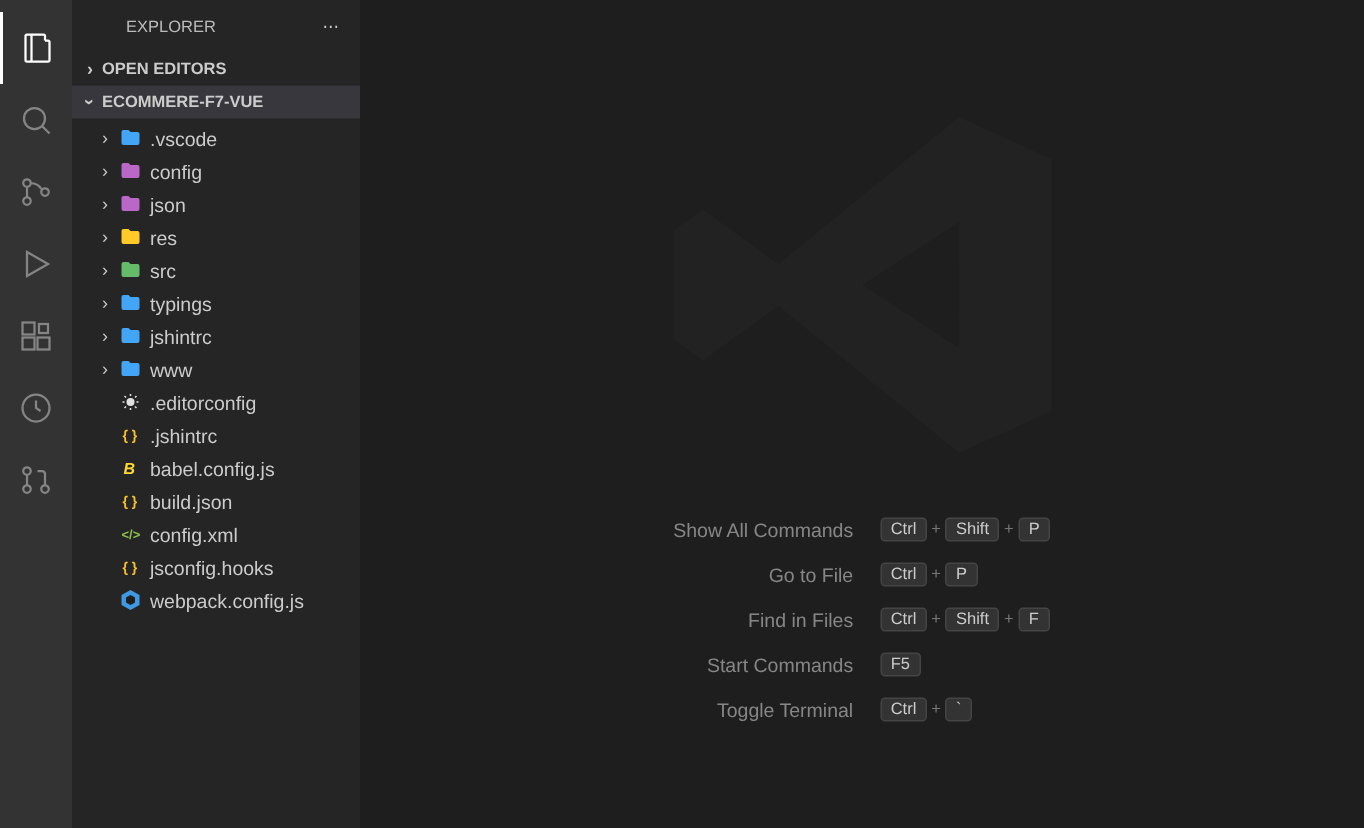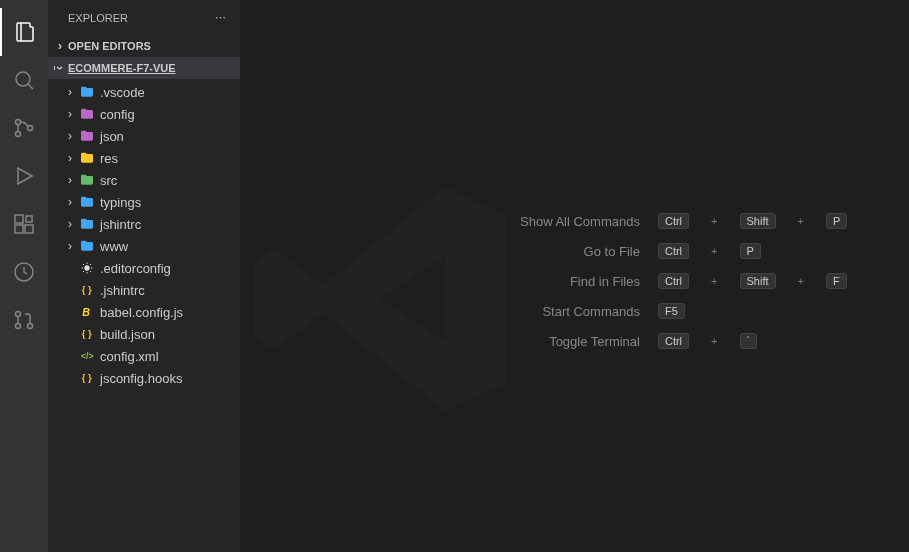--- a/index.html
+++ b/index.html
@@ -4,42 +4,42 @@
   <style>
     * { margin: 0; padding: 0; box-sizing: border-box; }
     body { font-family: "Segoe UI", sans-serif; background: #1e1e1e; color: #ccc; width: 909px; height: 552px; overflow: hidden; display: flex; }
 
     .activity-bar { width: 48px; background: #333333; display: flex; flex-direction: column; align-items: center; padding-top: 8px; }
     .activity-item { width: 48px; height: 48px; display: flex; align-items: center; justify-content: center; cursor: pointer; color: #858585; }
     .activity-item.active { color: #fff; border-left: 2px solid #fff; }
     .activity-item svg { width: 24px; height: 24px; }
 
     .sidebar { width: 192px; background: #252526; display: flex; flex-direction: column; }
-    .sidebar-header { height: 35px; display: flex; align-items: center; padding: 0 12px 0 20px; font-size: 11px; color: #bbb; justify-content: space-between; }
+    .sidebar-header { height: 35px; display: flex; align-items: center; padding: 0 12px 0 36px; font-size: 11px; color: #bbb; justify-content: space-between; }
     .sidebar-header .dots { color: #ccc; letter-spacing: 2px; }
 
     .section-header { height: 22px; display: flex; align-items: center; padding-left: 4px; font-size: 11px; font-weight: 700; color: #ccc; cursor: pointer; }
-    .section-header.active { background: #37373d; text-decoration: underline; }
+    .section-header.active { background: #37373d; }
     .section-header .chev { width: 16px; display: flex; justify-content: center; align-items: center; font-size: 12px; }
 
     .tree { flex: 1; overflow: auto; padding-top: 2px; }
     .tree-item { height: 22px; display: flex; align-items: center; font-size: 13px; color: #ccc; cursor: pointer; padding-left: 14px; }
     .tree-item .chev { width: 16px; display: flex; justify-content: center; color: #ccc; font-size: 12px; }
     .tree-item .chev.none { visibility: hidden; }
     .tree-item .icon { width: 18px; display: flex; justify-content: center; align-items: center; margin-right: 4px; }
     .tree-item .icon svg { width: 16px; height: 16px; }
     .tree-item .label { white-space: nowrap; }
 
-    .editor { flex: 1; background: #1e1e1e; position: relative; display: flex; flex-direction: row; align-items: center; justify-content: flex-start; }
+    .editor { flex: 1; background: #1e1e1e; position: relative; display: flex; flex-direction: column; align-items: center; justify-content: flex-start; }
     .watermark { margin-top: 50px; opacity: 1; }
     .watermark svg { width: 280px; height: 280px; }
 
     .commands { margin-top: 10px; display: grid; grid-template-columns: auto auto; column-gap: 18px; row-gap: 14px; font-size: 13px; color: #6f6f6f; align-items: center; }
     .cmd-label { text-align: right; color:rgba(204,204,204,0.6); }
-    .cmd-keys { display: flex; gap: 22px; align-items: center; }
+    .cmd-keys { display: flex; gap: 3px; align-items: center; }
     .key { background: #333; border: 1px solid #444; border-radius: 3px; padding: 1px 6px; font-size: 11px; color: #ccc; }
     .plus { color: #777; font-size: 11px; }
   </style>
 </head>
 <body>
 
 <div class="activity-bar">
   <div class="activity-item active">
     <svg viewBox="0 0 24 24" fill="none" stroke="currentColor" stroke-width="1.5">
         <path d="M8 3H5a1 1 0 0 0-1 1v16a1 1 0 0 0 1 1h3M8 3h8a1 1 0 0 1 1 1v3M8 3v18m0 0h11a1 1 0 0 0 1-1V8a1 1 0 0 0-1-1h-2"></path>
@@ -222,20 +222,30 @@
       </div>
       <div class="tree-item">
     <span class="chev none"></span>
     <span class="icon">
           <svg viewBox="0 0 24 24">
             <text x="4" y="17" font-size="14" fill="#fbc02d" font-weight="bold">{ }</text>
           </svg>
         </span>
     <span class="label">jsconfig.hooks</span>
       </div>
+      <div class="tree-item">
+    <span class="chev none"></span>
+    <span class="icon">
+          <svg viewBox="0 0 24 24">
+            <path fill="#42a5f5" d="M12 2l9 5v10l-9 5-9-5V7z" opacity="0.9"></path>
+            <path fill="#1e1e1e" d="M12 7l4.5 2.5v5L12 17l-4.5-2.5v-5z"></path>
+          </svg>
+        </span>
+    <span class="label">webpack.config.js</span>
+      </div>
     </div>
 </div>
 
 <div class="editor">
   <div class="watermark">
     <svg viewBox="0 0 100 100">
         <path fill="#222" d="M73 10 L95 20 L95 80 L73 90 L30 55 L12 68 L5 63 L5 37 L12 32 L30 45 Z M73 35 L50 50 L73 65 Z"></path>
       </svg>
   </div>
   <div class="commands" id="commands">

